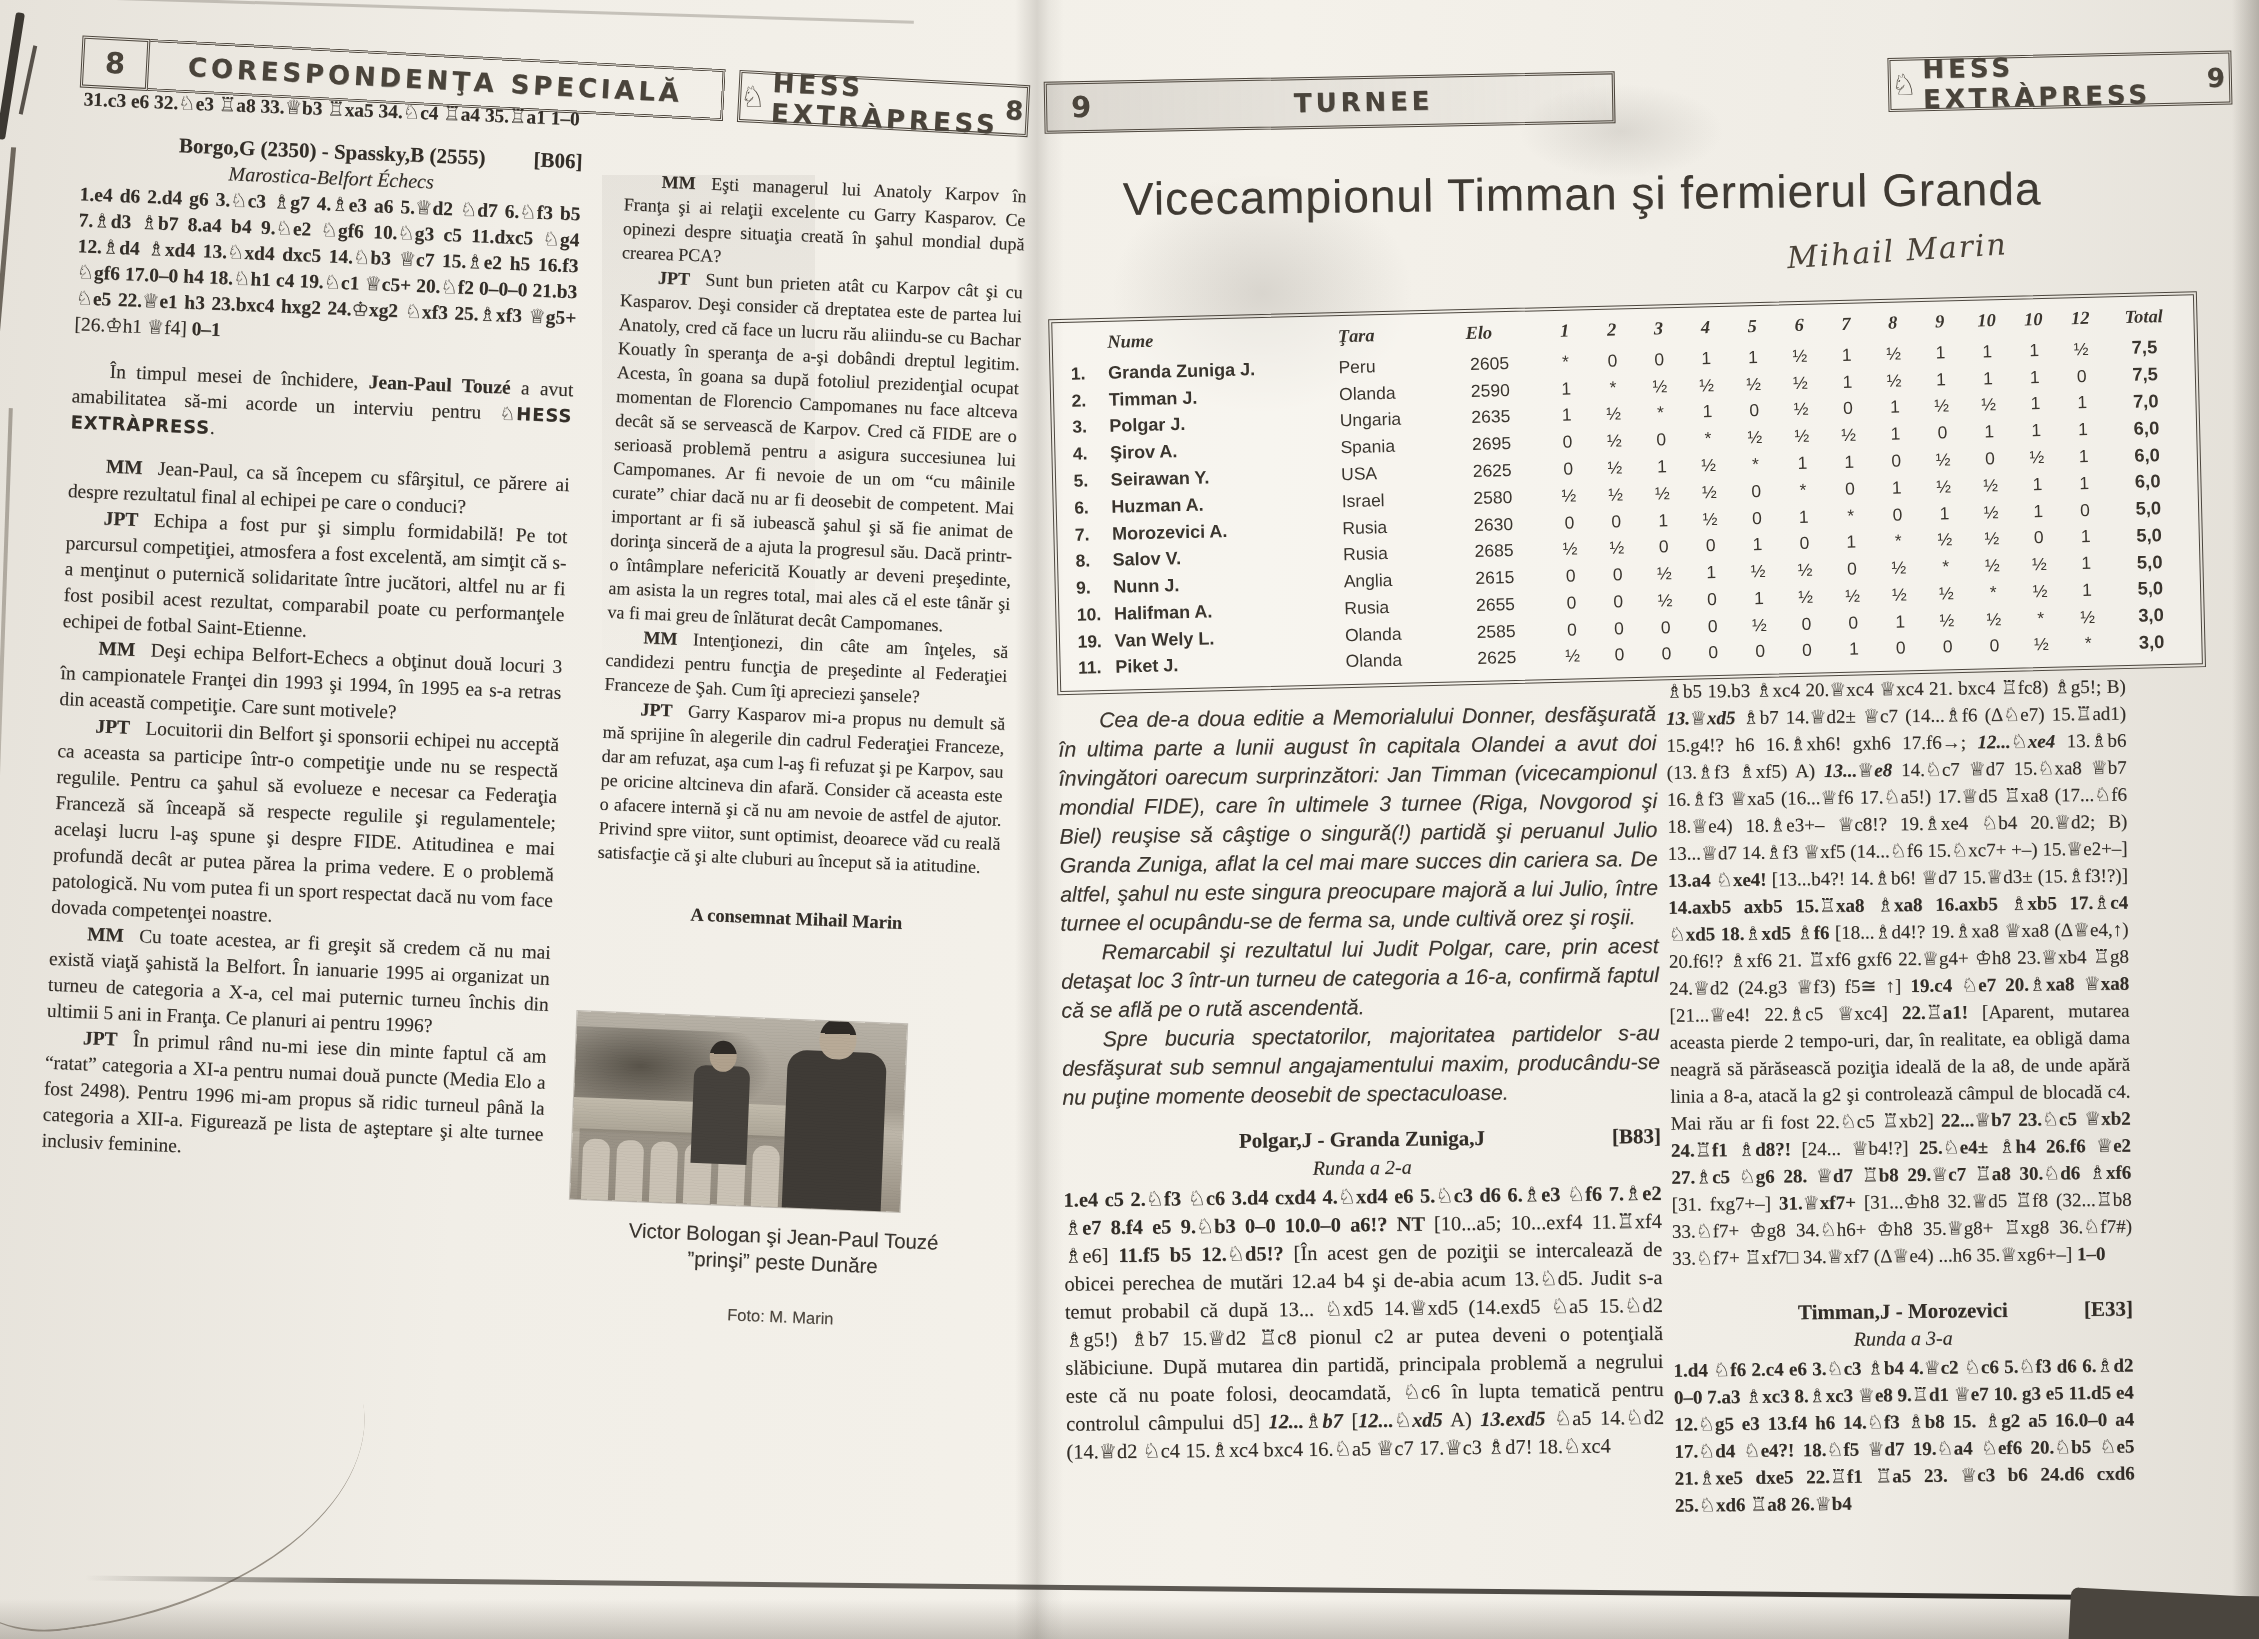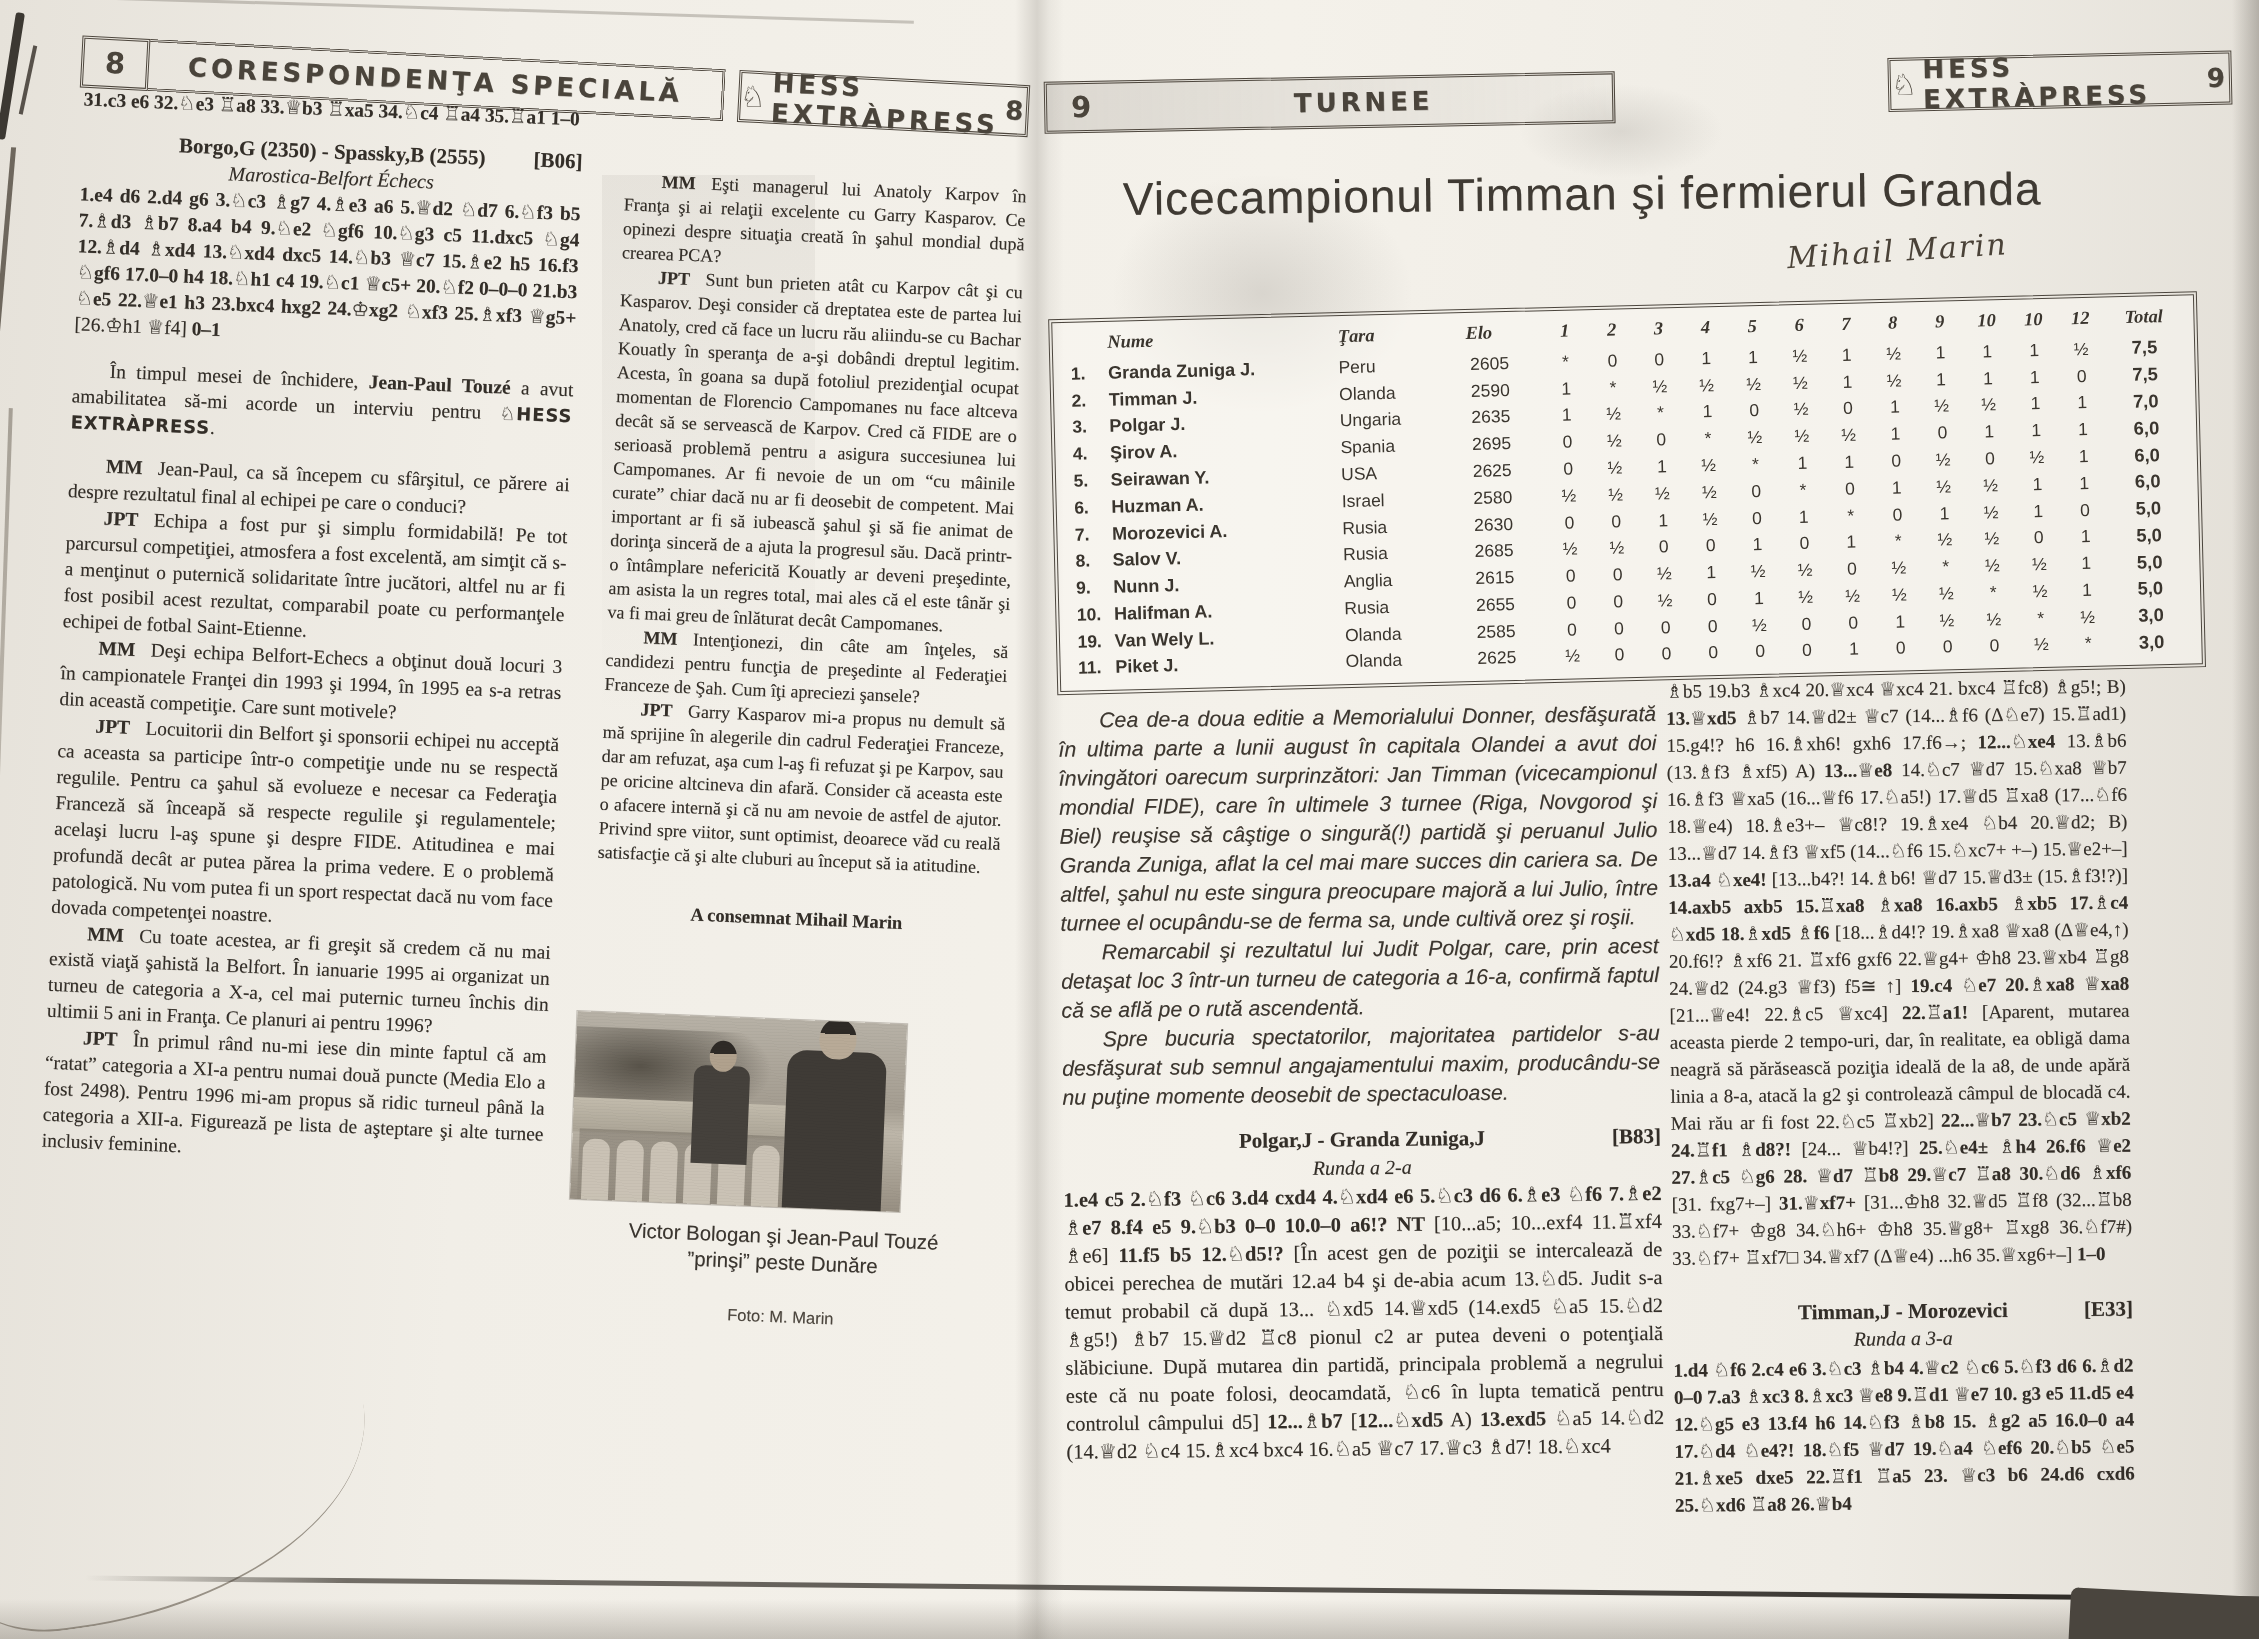--- a/index.html
+++ b/index.html
@@ -73,21 +73,21 @@
   .ct td.c-total{font-weight:700;font-size:18.4px;}
   
   .col{position:absolute;text-align:justify;}
   .lp-col1{left:62px;top:70px;width:501px;font-size:19.4px;line-height:26px;}
   .lp-col2{left:606px;top:130px;width:402px;font-size:18px;line-height:24px;}
   .rp-col1{left:25px;top:701px;width:598px;font-size:20.4px;line-height:28px;}
   .rp-col2{left:633px;top:679px;width:460px;font-size:19px;line-height:27px;}
   p{margin:0;}
   .moves{font-weight:700;}
   .seg-m{font-weight:700;}
-  .seg-v{font-weight:700;}
+  .seg-v{font-weight:700;font-style:italic;}
   .seg-c{font-weight:400;}
   .seg-b{font-weight:700;}
   .seg-l{font-family:"DejaVu Sans",sans-serif;font-weight:700;letter-spacing:1px;font-size:.92em;}
   .qa{text-indent:37px;}
   .spk{margin-right:15.5px;}
   .game-head{position:relative;text-align:center;font-weight:700;font-size:21px;margin-top:15.5px;}
   .game-head .eco{position:absolute;right:0;font-weight:700;}
   .event,.round{text-align:center;font-style:italic;font-weight:400;font-size:20px;margin-bottom:1.9px;text-indent:0;}
   .byline{font-weight:700;text-align:center;margin-top:35px;font-size:18.4px;text-indent:0;}
   .ital{font-family:"Liberation Sans",sans-serif;font-style:italic;font-size:21.3px;line-height:29px;text-indent:41px;color:#3c362f;}

